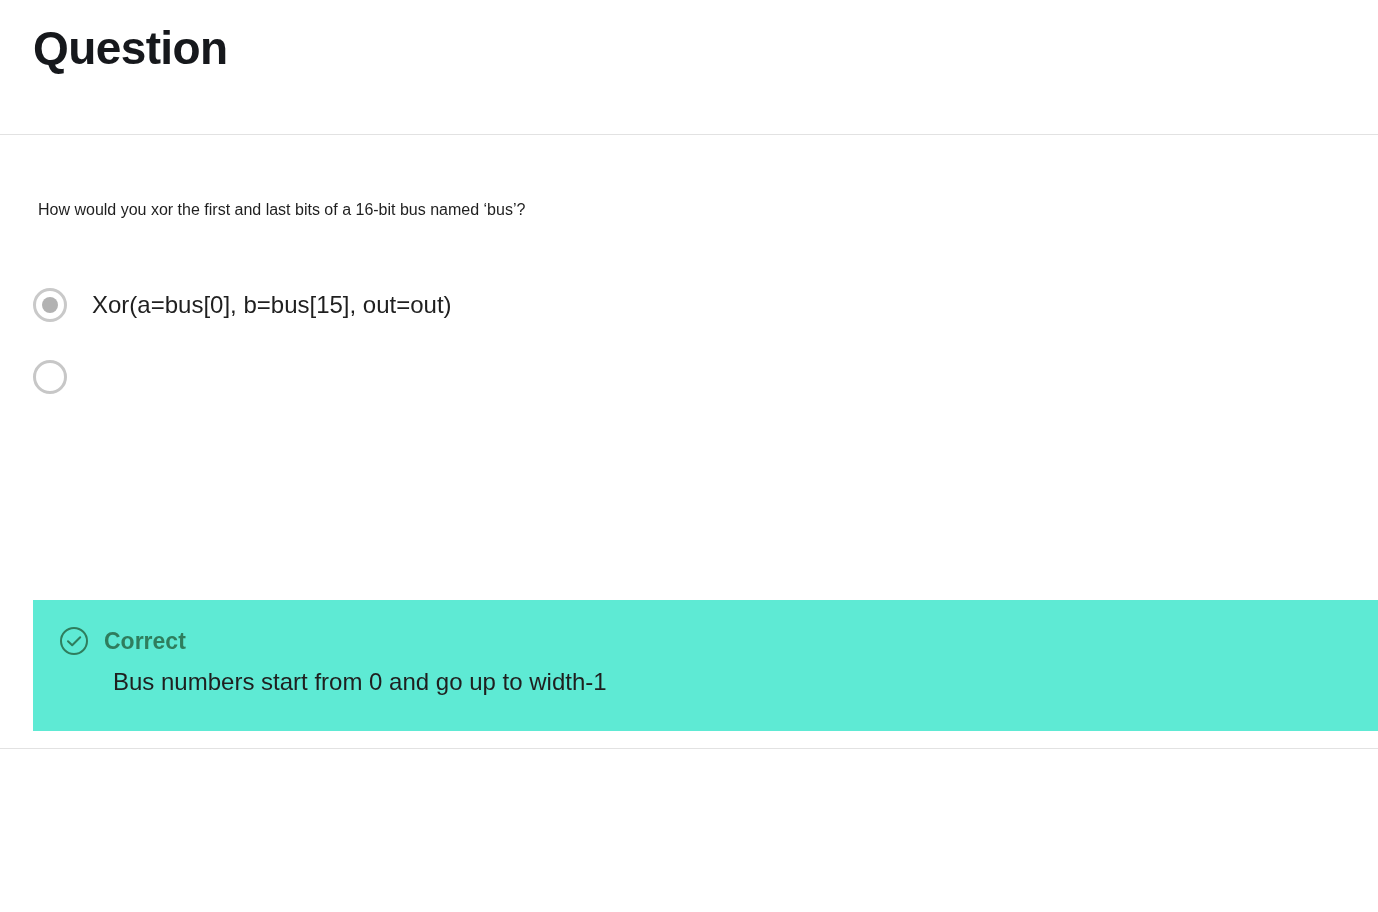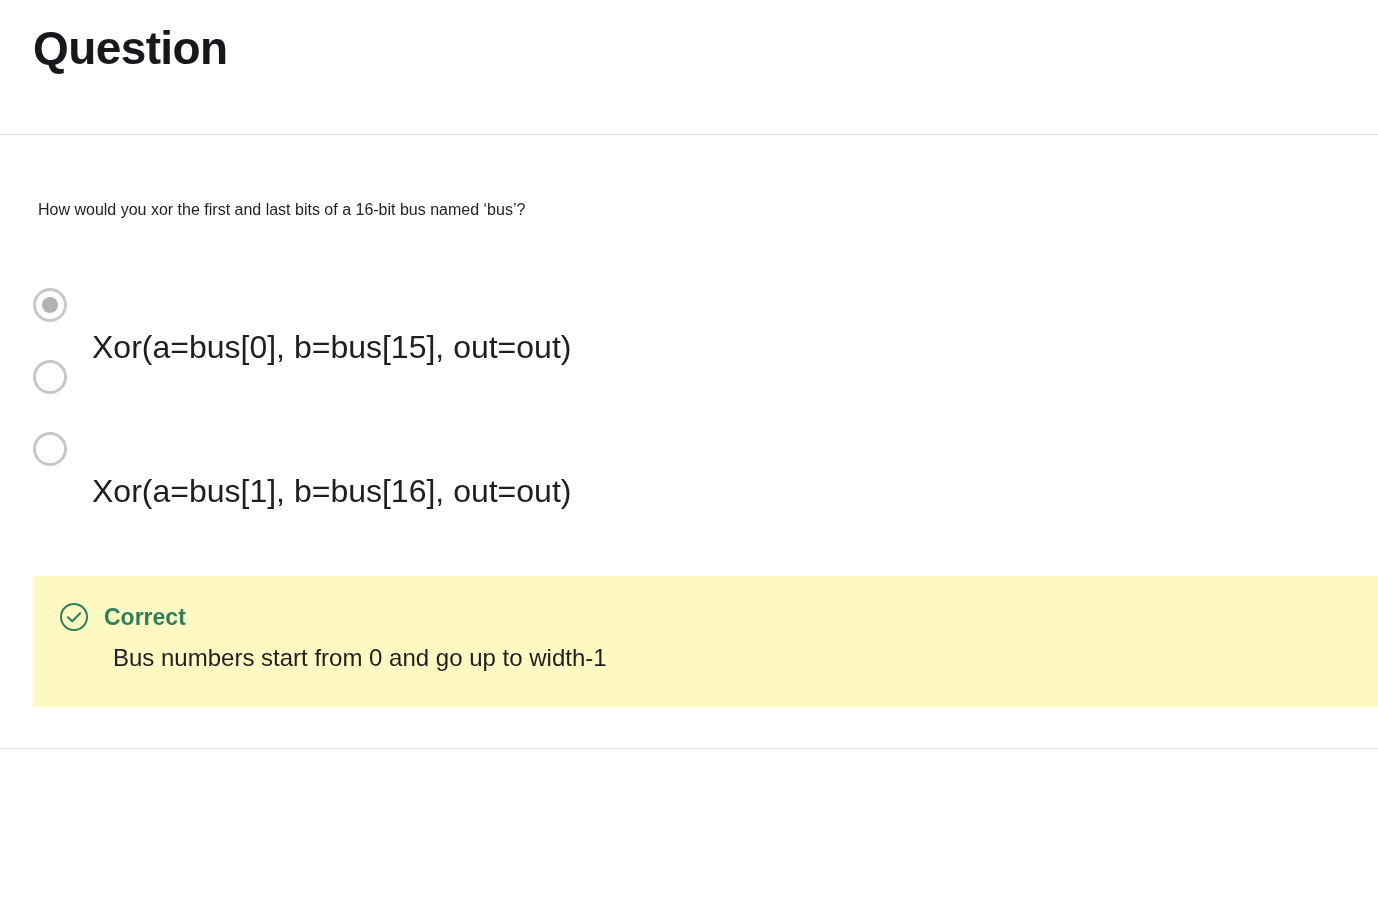--- a/index.html
+++ b/index.html
@@ -104,35 +104,34 @@
     background: transparent;
   }
   .option-row.selected .radio {
     border-color: #c9c9c9;
   }
   .option-row.selected .radio .dot {
     background: #b2b2b2;
   }
   .option-label {
     margin-left: 25px;
-    font-size: 32px;
+    font-size: 24px;
     line-height: 38px;
     color: #1f1f1f;
     white-space: nowrap;
-    margin-top: 42px;
   }
 
   
   .feedback {
     position: absolute;
     left: 33px;
-    top: 576px;
+    top: 600px;
     width: 1345px;
     height: 131px;
-    background: #fef9c3;
+    background: #5eead4;
     box-sizing: border-box;
   }
   .feedback-head {
     position: absolute;
     left: 26px;
     top: 26px;
     display: flex;
     align-items: center;
   }
   .check-icon {
@@ -181,26 +180,20 @@
       <span class="option-label">Xor(a=bus[0], b=bus[15], out=out)</span>
     </div>
 
 
     <div class="option-row">
       <span class="radio">
         <span class="dot"></span>
       </span>
     </div>
 
-    <div class="option-row">
-      <span class="radio">
-        <span class="dot"></span>
-      </span>
-      <span class="option-label">Xor(a=bus[1], b=bus[16], out=out)</span>
-    </div>
 
   </div>
 
   <div class="feedback">
     <div class="feedback-head">
       <svg class="check-icon" viewBox="0 0 30 30">
         <circle cx="15" cy="15" r="13" fill="none" stroke="#2f7d5d" stroke-width="2"></circle>
         <path d="M9 15.2 L13.2 19.2 L21.2 11.2" fill="none" stroke="#2f7d5d" stroke-width="2" stroke-linecap="round" stroke-linejoin="round"></path>
       </svg>
       <span class="feedback-status">Correct</span>

